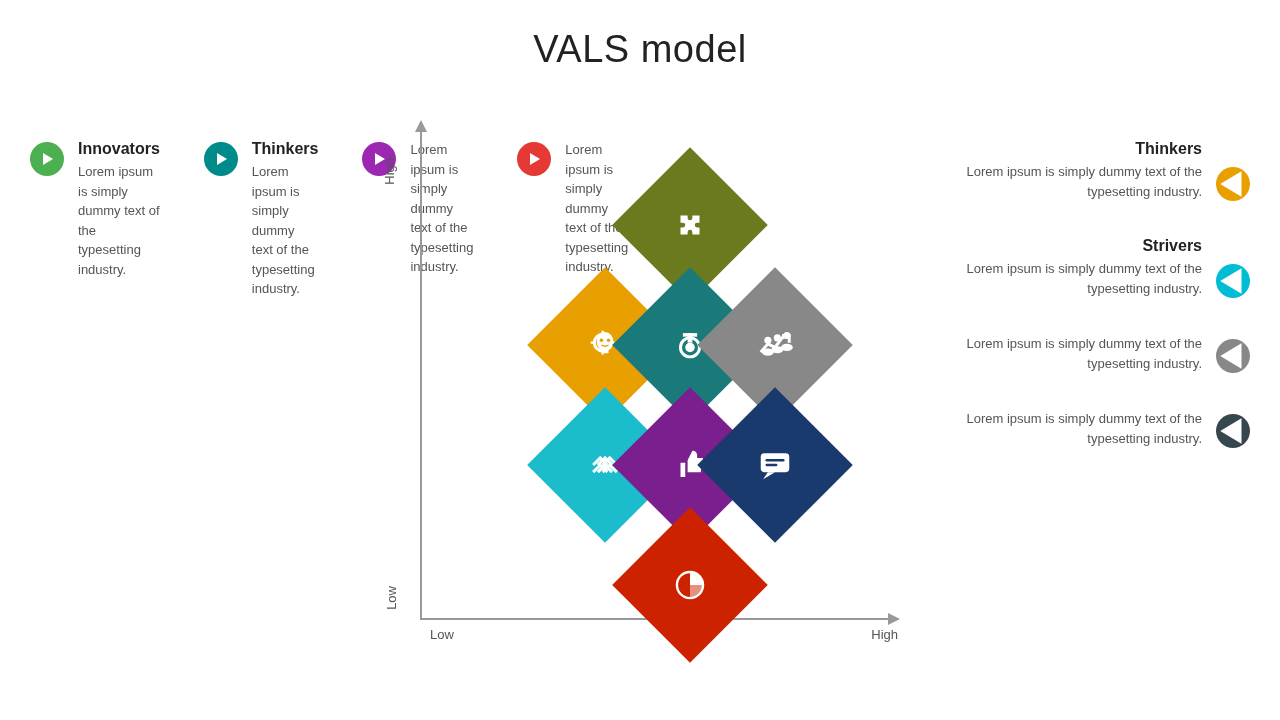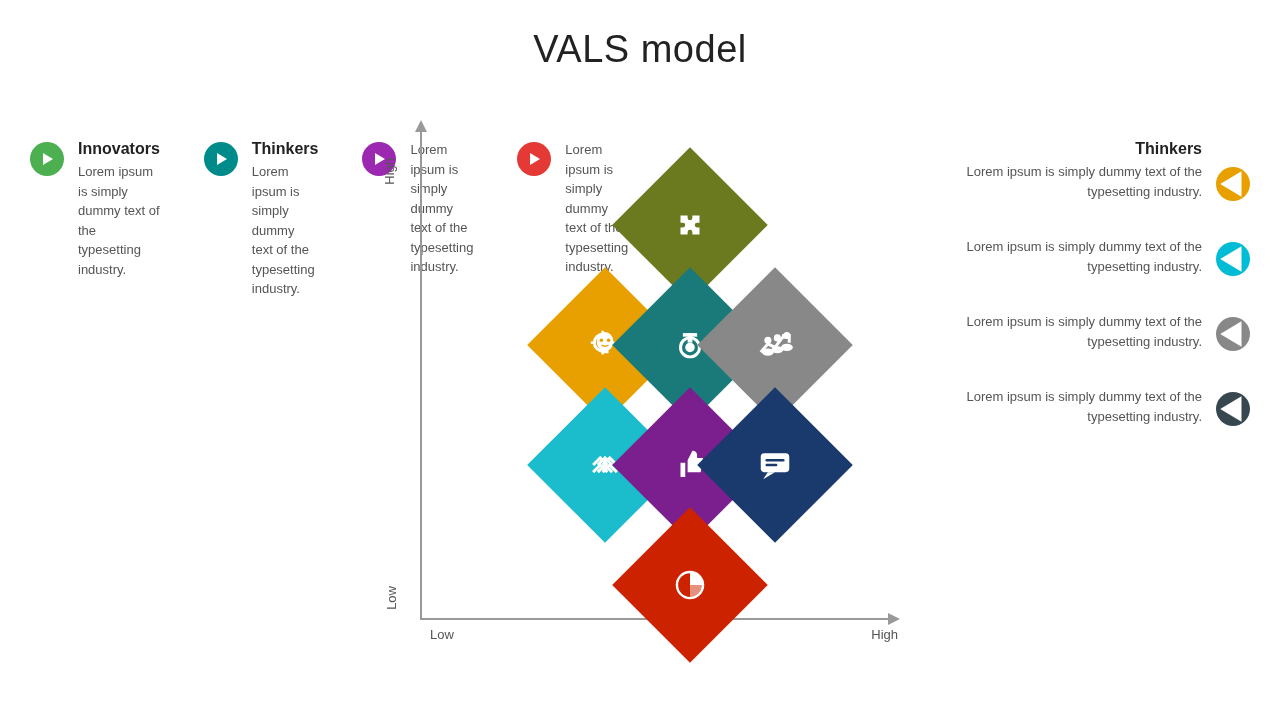--- a/index.html
+++ b/index.html
@@ -316,20 +316,21 @@
     </div>
   </div>
 
   <div class="right-item">
     <div class="right-icon" style="background:#00bcd4;">
       <svg viewBox="0 0 16 16" fill="white">
           <polygon points="12,2 2,8 12,14"></polygon>
         </svg>
     </div>
     <div class="right-text-block">
+      <div class="right-label">Strivers</div>
       <div class="right-desc">Lorem ipsum is simply dummy text of the typesetting industry.</div>
     </div>
   </div>
 
   <div class="right-item">
     <div class="right-icon" style="background:#888;">
       <svg viewBox="0 0 16 16" fill="white">
           <polygon points="12,2 2,8 12,14"></polygon>
         </svg>
     </div>

